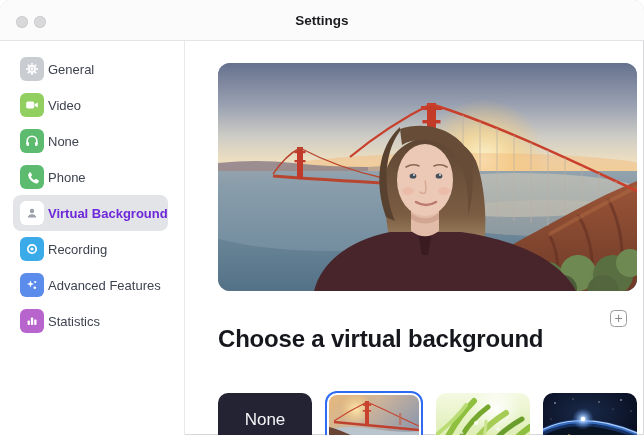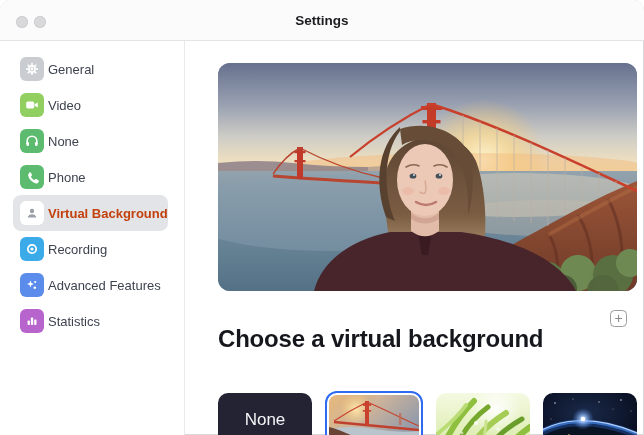--- a/index.html
+++ b/index.html
@@ -7,21 +7,21 @@
   .window{width:644px;height:435px;background:#ffffff;border-radius:10px 10px 0 0;overflow:hidden;box-shadow:0 0 0 1px #d8d8da inset;display:flex;flex-direction:column;}
   
   .titlebar{height:40px;flex:0 0 40px;background:#fbfbfc;border-bottom:1px solid #e4e4e6;position:relative;display:flex;align-items:center;justify-content:center;}
   .traffic{position:absolute;left:16px;top:16px;display:flex;gap:6px;}
   .dot{width:12px;height:12px;border-radius:50%;background:#d9d9db;box-shadow:inset 0 0 0 1px #cfcfd2;}
   .win-title{font-size:13.5px;font-weight:700;color:#1c1c1f;}
   
   .body{flex:1;display:flex;min-height:0;}
   .sidebar{width:185px;flex:0 0 185px;border-right:1px solid #e9e9eb;padding-top:10px;box-sizing:border-box;background:#ffffff;}
   .side-item{height:36px;display:flex;align-items:center;gap:4px;margin:0 16px 0 13px;padding-left:7px;border-radius:8px;cursor:default;font-size:13px;font-weight:500;color:#3e4350;}
-  .side-item.selected{background:#e3e4e7;font-weight:700;color:#c2410c;}
+  .side-item.selected{background:#e3e4e7;font-weight:700;color:#6d28d9;}
   .itile{width:24px;height:24px;border-radius:6px;flex:0 0 24px;display:flex;align-items:center;justify-content:center;}
   .itile svg{display:block;}
   
   .main{flex:1;padding:22px 0 0 33px;box-sizing:border-box;}
   .preview{width:419px;height:228px;border-radius:12px;overflow:hidden;background:#9aa4b4;}
   .preview svg{display:block;}
   .head-row{width:419px;margin-top:17px;display:flex;align-items:flex-start;justify-content:space-between;}
   .heading{font-size:24px;font-weight:700;color:#15171c;letter-spacing:-0.2px;line-height:22px;}
   .add-btn{width:17px;height:17px;margin:2px 10px 0 0;border:1.5px solid #9c9ca0;border-radius:4.5px;background:#fff;color:#8a8a8e;font-size:14px;line-height:15px;text-align:center;padding:0;cursor:pointer;font-family:"Liberation Sans",sans-serif;}
   .thumbs{margin-top:21px;display:flex;align-items:center;gap:13px;}

